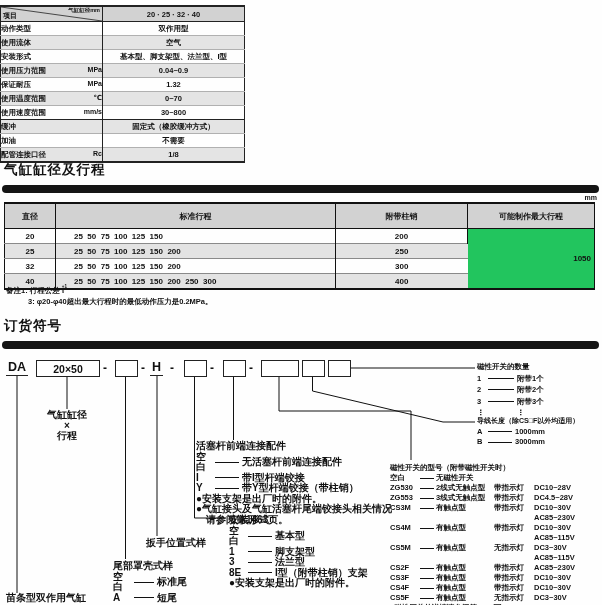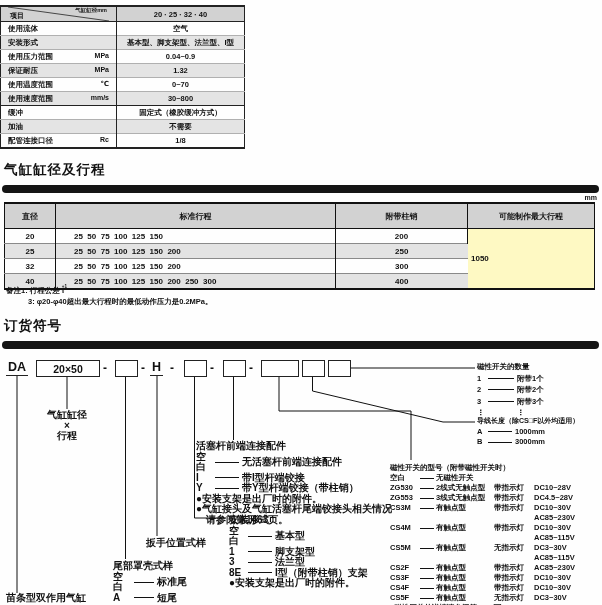--- a/index.html
+++ b/index.html
@@ -2,21 +2,21 @@
 <html><head>
 <meta charset="utf-8">
 <style>
   html,body{margin:0;padding:0;background:#e9e9e9;}
   #page{position:relative;width:602px;height:605px;background:#fefefe;overflow:hidden;
         font-family:"Liberation Sans","DejaVu Sans",sans-serif;color:#111;font-weight:bold;}
 
   
   table.spec{position:absolute;left:0;top:5px;width:245px;border-collapse:collapse;table-layout:fixed;
              border:1.5px solid #222;border-top-width:2.5px;border-bottom-width:2px;}
-  table.spec td{height:13px;padding:0 7px;font-size:7.5px;border-top:1px solid #b0b0b0;vertical-align:middle;}
+  table.spec td{height:13px;padding:0 0;font-size:7.5px;border-top:1px solid #b0b0b0;vertical-align:middle;}
   table.spec td.lbl{width:101px;border-right:1.2px solid #222;position:relative;}
   table.spec td.val{text-align:center;font-size:7.5px;}
   table.spec tr.h td{height:14px;background:#d2d2d2;border-top:none;border-bottom:1.5px solid #222;}
   table.spec tr:nth-child(odd):not(.h) td{background:#e4e4e4;}
   table.spec tr.grp td{border-top:1.5px solid #222;}
   table.spec .unit{float:right;font-size:7px;}
   .diagcell{position:relative;height:14px;}
   .diagcell svg{position:absolute;left:0;top:0;width:100%;height:100%;}
   .diag-item{position:absolute;left:2px;bottom:0px;font-size:7px;}
   .diag-bore{position:absolute;right:2px;top:0px;font-size:5.5px;}
@@ -28,21 +28,21 @@
 
   
   table.stroke{position:absolute;left:4px;top:202px;width:591px;border-collapse:collapse;table-layout:fixed;
                border:1.5px solid #111;border-top-width:2.5px;border-bottom-width:2px;}
   table.stroke td{border-right:1px solid #111;border-top:1px solid #8a8a8a;font-size:8px;padding:0 3px;}
   table.stroke td:last-child{border-right:none;margin-top:6px;}
   table.stroke tr.h td{height:24px;background:#d2d2d2;text-align:center;border-top:none;border-bottom:1px solid #111;}
   table.stroke td.bore{width:44px;text-align:center;height:14px;}
   table.stroke td.std{width:273px;white-space:pre;padding-left:18px;}
   table.stroke td.mx{width:125px;text-align:center;}
-  table.stroke td.pm{text-align:left;background:#fef9c3;}
+  table.stroke td.pm{text-align:right;background:#22c55e;}
   table.stroke tr:nth-child(odd):not(.h) td:not(.pm){background:#e3e3e3;}
 
   
   .notes{position:absolute;left:6px;top:285px;font-size:7.5px;line-height:11px;}
   .notes .ind{padding-left:22px;}
   .tol{display:inline-flex;flex-direction:column;font-size:4.5px;line-height:4.5px;vertical-align:top;margin-left:2px;}
 
   
   #diagram{position:absolute;left:0;top:355px;width:602px;height:250px;}
   #diagram svg.conn{position:absolute;left:0;top:0;width:602px;height:250px;}
@@ -89,20 +89,24 @@
         <div class="diagcell">
           <svg preserveAspectRatio="none" viewBox="0 0 100 14">
                 <line x1="0" y1="0" x2="100" y2="14" stroke="#222" stroke-width="0.8" vector-effect="non-scaling-stroke"></line>
               </svg>
           <span class="diag-item">项目</span>
           <span class="diag-bore">气缸缸径mm</span>
         </div>
       </td>
       <td class="val">20 · 25 · 32 · 40</td>
     </tr>
+    <tr>
+          <td class="lbl"><span>动作类型</span><span class="unit"></span></td>
+          <td class="val">双作用型</td>
+        </tr>
     <tr>
           <td class="lbl"><span>使用流体</span><span class="unit"></span></td>
           <td class="val">空气</td>
         </tr>
     <tr>
           <td class="lbl"><span>安装形式</span><span class="unit"></span></td>
           <td class="val">基本型、脚支架型、法兰型、I型</td>
         </tr>
     <tr>
           <td class="lbl"><span>使用压力范围</span><span class="unit">MPa</span></td>

